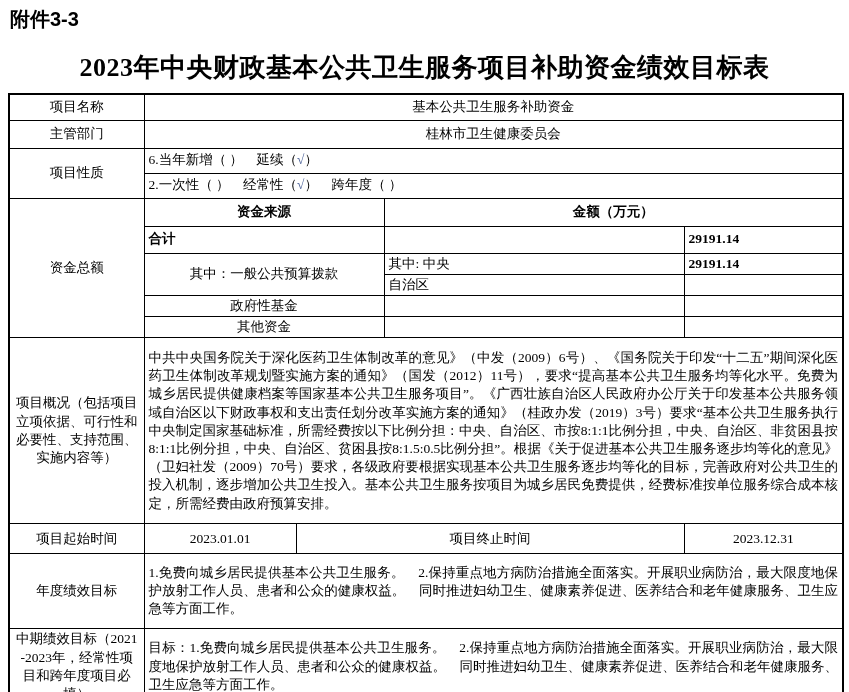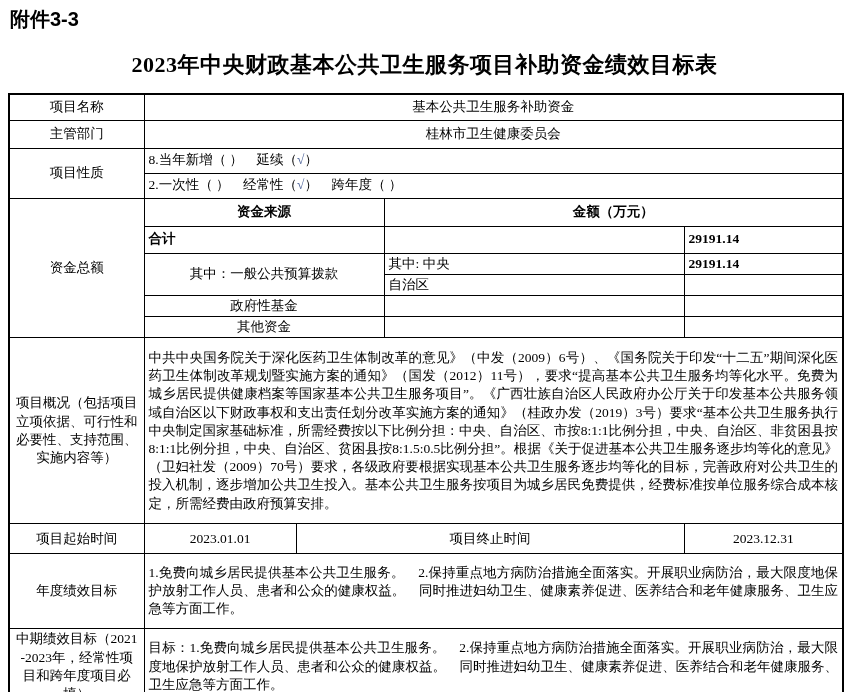--- a/index.html
+++ b/index.html
@@ -12,21 +12,21 @@
     overflow:hidden;
   }
   .attachment {
     position:absolute; left:10px; top:6px;
     font-family:"Liberation Sans", sans-serif;
     font-weight:bold; font-size:20px;
   }
   .doc-title {
     position:absolute; left:0; top:50px; width:100%;
     text-align:center;
-    font-weight:bold; font-size:22px;
+    font-weight:bold; font-size:26px;
     letter-spacing:0.5px;
   }
   table.form {
     position:absolute; left:8px; top:93px;
     width:834px;
     border-collapse:collapse;
     table-layout:fixed;
     border:2px solid #000;
   }
   table.form td {
@@ -85,21 +85,21 @@
     </tr>
 
     <tr style="height:28px">
       <td class="lab">主管部门</td>
       <td class="ctr" colspan="4">桂林市卫生健康委员会</td>
     </tr>
 
     <tr style="height:25px">
       <td class="lab" rowspan="2">项目性质</td>
       <td class="lft" colspan="4">
-        <span>8.当年新增（ ）　延续（</span><span class="check" style="color: rgb(77, 99, 153);">√</span><span>）</span>
+        <span>6.当年新增（ ）　延续（</span><span class="check" style="color: rgb(77, 99, 153);">√</span><span>）</span>
       </td>
     </tr>
     <tr style="height:25px">
       <td class="lft" colspan="4">
         <span>2.一次性（ ）　经常性（</span><span class="check" style="color: rgb(77, 99, 153);">√</span><span>）　跨年度（ ）</span>
       </td>
     </tr>
 
     <tr style="height:28px">
       <td class="lab" rowspan="6">资金总额</td>

